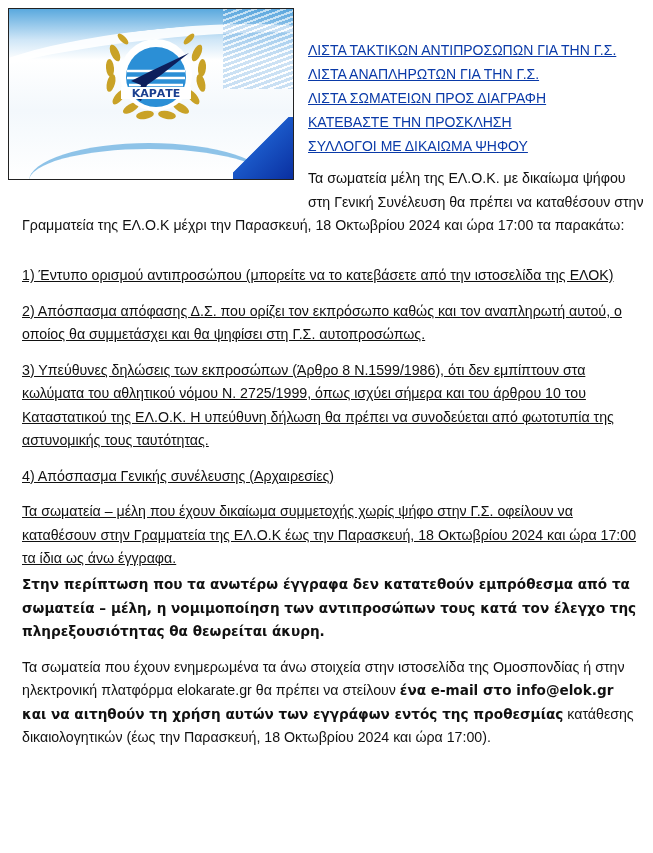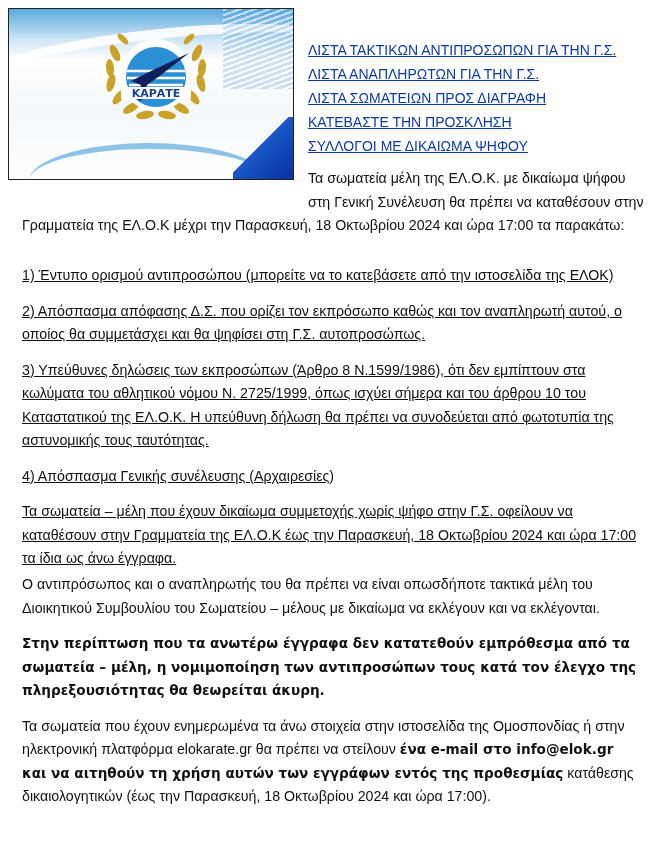--- a/index.html
+++ b/index.html
@@ -110,16 +110,15 @@
 
 <div class="text-block" style="top: 252px; text-decoration: underline;">
   <p>1) Έντυπο ορισμού αντιπροσώπου (μπορείτε να το κατεβάσετε από την ιστοσελίδα της ΕΛΟΚ)</p>
   <p>2) Απόσπασμα απόφασης Δ.Σ. που ορίζει τον εκπρόσωπο καθώς και τον αναπληρωτή αυτού, ο οποίος θα συμμετάσχει και θα ψηφίσει στη Γ.Σ. αυτοπροσώπως.</p>
   <p>3) Υπεύθυνες δηλώσεις των εκπροσώπων (Άρθρο 8 Ν.1599/1986), ότι δεν εμπίπτουν στα κωλύματα του αθλητικού νόμου Ν. 2725/1999, όπως ισχύει σήμερα και του άρθρου 10 του Καταστατικού της ΕΛ.Ο.Κ. Η υπεύθυνη δήλωση θα πρέπει να συνοδεύεται από φωτοτυπία της αστυνομικής τους ταυτότητας.</p>
   <p>4) Απόσπασμα Γενικής συνέλευσης (Αρχαιρεσίες)</p>
   <p>Τα σωματεία – μέλη που έχουν δικαίωμα συμμετοχής χωρίς ψήφο στην Γ.Σ. οφείλουν να καταθέσουν στην Γραμματεία της ΕΛ.Ο.Κ έως την Παρασκευή, 18 Οκτωβρίου 2024 και ώρα 17:00 τα ίδια ως άνω έγγραφα.</p>
 </div>
 
 <div class="text-block" style="top: 561px;">
-  <p>Ο αντιπρόσωπος και ο αναπληρωτής του θα πρέπει να είναι οπωσδήποτε τακτικά μέλη του Διοικητικού Συμβουλίου του Σωματείου – μέλους με δικαίωμα να εκλέγουν και να εκλέγονται.</p>
   <p class="b">Στην περίπτωση που τα ανωτέρω έγγραφα δεν κατατεθούν εμπρόθεσμα από τα σωματεία – μέλη, η νομιμοποίηση των αντιπροσώπων τους κατά τον έλεγχο της πληρεξουσιότητας θα θεωρείται άκυρη.</p>
   <p><span>Τα σωματεία που έχουν ενημερωμένα τα άνω στοιχεία στην ιστοσελίδα της Ομοσπονδίας ή στην ηλεκτρονική πλατφόρμα elokarate.gr θα πρέπει να στείλουν </span><span class="b">ένα e-mail στο info@elok.gr και να αιτηθούν τη χρήση αυτών των εγγράφων εντός της προθεσμίας</span><span> κατάθεσης δικαιολογητικών (έως την Παρασκευή, 18 Οκτωβρίου 2024 και ώρα 17:00).</span></p>
 </div>
 
 </body></html>

